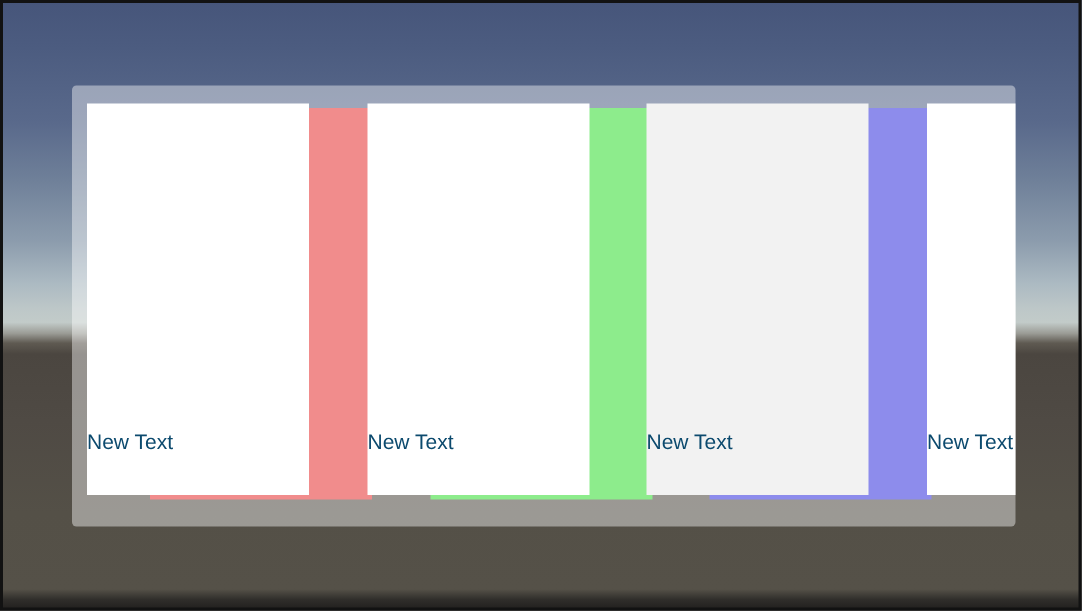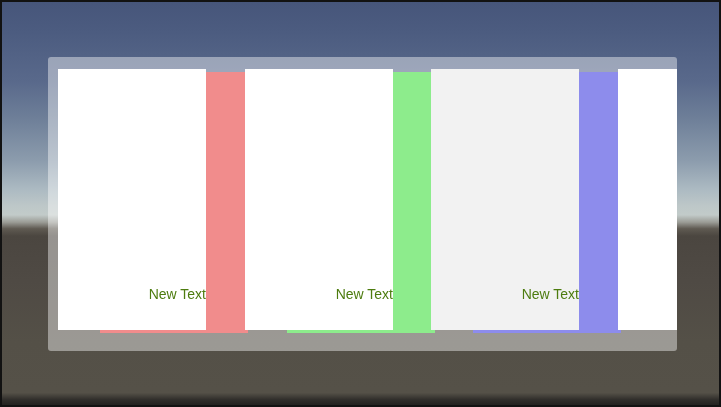--- a/index.html
+++ b/index.html
@@ -45,21 +45,21 @@
   .a2{left:425px}
   .card{
     position:absolute;top:12px;width:148px;height:261px;
   }
   .c0{left:10px}
   .c1{left:197px}
   .c2{left:383px}
   .c3{left:570px}
   .card-label{
     position:absolute;left:0;right:0;top:215px;height:20px;line-height:20px;
-    text-align:right;font-size:14px;color:#4d7c0f;white-space:nowrap;
+    text-align:left;font-size:14px;color:#0c4a6e;white-space:nowrap;
   }
 </style>
 </head>
 <body>
 
 <div class="screen">
 
   <div class="bg"></div>
 
   <div class="panel" style="background: rgba(255, 255, 255, 0.42);">

